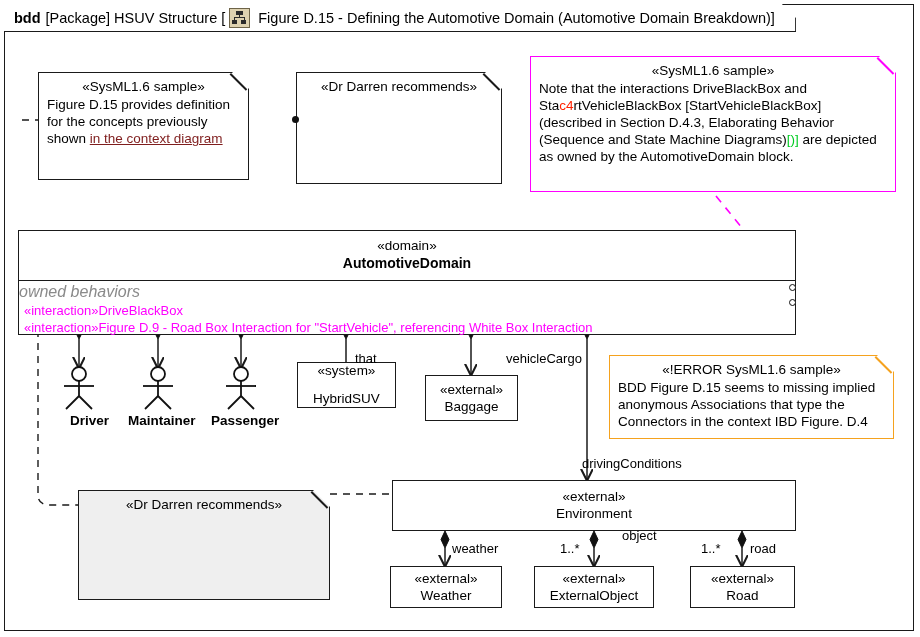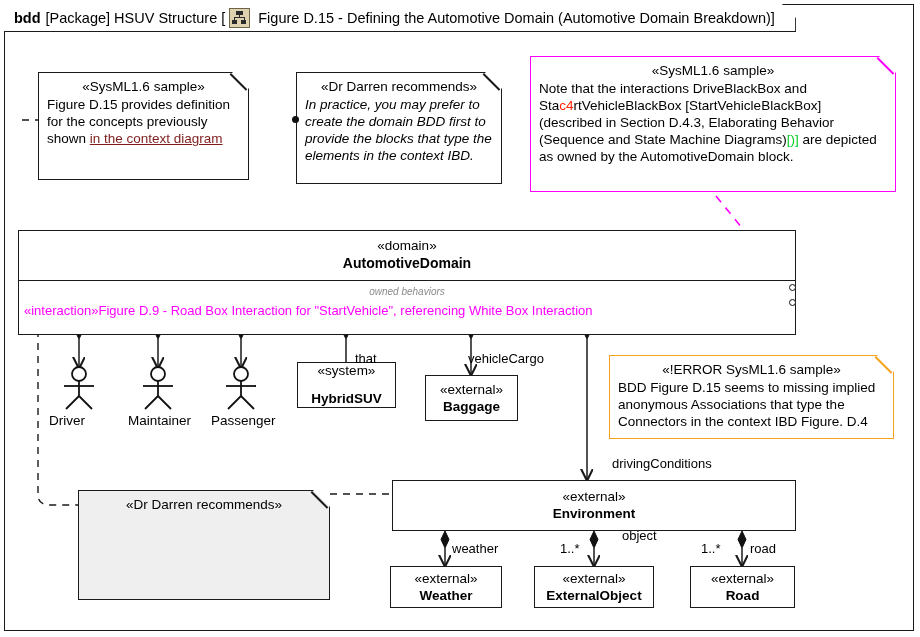--- a/index.html
+++ b/index.html
@@ -145,44 +145,43 @@
     background: #ffffff;
     border: 1.5px solid #1a1a1a;
     display: flex;
     flex-direction: column;
     align-items: center;
     justify-content: center;
     font-size: 13.5px;
     color: #000;
   }
   .block .stereo { display: block; line-height: 16px; }
-  .block .name { display: block; font-weight: bold; line-height: 17px; }
+  .block .name { display: block; font-weight: normal; line-height: 17px; }
 
   
   .domain-block {
     position: absolute;
     box-sizing: border-box;
     background: #ffffff;
     border: 1.5px solid #1a1a1a;
     display: flex;
     flex-direction: column;
   }
   .domain-head {
     text-align: center;
     padding: 6px 0 7px 0;
     border-bottom: 1.5px solid #1a1a1a;
     font-size: 13.5px;
   }
   .domain-head .stereo { display: block; line-height: 17px; }
   .domain-head .name { display: block; font-weight: bold; font-size: 14px; line-height: 19px; }
   .domain-compartment { padding: 3px 0 4px 0; }
   .compartment-title {
-    text-align: center;
     font-style: italic;
-    font-size: 10px;
+    font-size: 16px;
     color: #8a8a8a;
     line-height: 16px;
     margin-bottom: 2px;
   }
   .behavior-line {
     font-size: 13px;
     color: #ff00ff;
     line-height: 17px;
     padding-left: 5px;
     white-space: nowrap;
@@ -197,22 +196,22 @@
     background: #fff;
     border: 1.3px solid #111;
     box-sizing: border-box;
   }
 
   
   .actor { position: absolute; width: 60px; }
   .actor svg { display: block; margin: 0 auto; }
   .actor .alabel {
     display: block;
-    text-align: left;
-    font-weight: normal;
+    text-align: right;
+    font-weight: bold;
     font-size: 13.5px;
     color: #000;
     margin-top: 1px;
     white-space: nowrap;
   }
   .edge-label {
     position: absolute;
     font-size: 13px;
     color: #000;
     white-space: nowrap;
@@ -318,21 +317,20 @@
     <span class="body">
       <span>Figure D.15 provides definition</span><br>
       <span>for the concepts previously</span><br>
       <span>shown </span><span class="link">in the context diagram</span>
     </span>
   </div>
 
   <div class="note italic" style="left:296px; top:72px; width:206px; height:112px;">
     <span class="fold"></span>
     <span class="stereo" style="font-style:normal;">«Dr Darren recommends»</span>
-    <span class="body">In practice, you may prefer to create the domain BDD first to provide the blocks that type the elements in the context IBD.</span>
   </div>
   <div class="anchor-dot" style="left:292px; top:116px;"></div>
 
   <div class="note magenta" style="left:530px; top:56px; width:366px; height:136px;">
     <span class="fold"></span>
     <span class="stereo">«SysML1.6 sample»</span>
     <span class="body"><span>Note that the interactions DriveBlackBox and Sta</span><span class="red">c4</span><span>rtVehicleBlackBox [StartVehicleBlackBox] (described in Section D.4.3, Elaborating Behavior (Sequence and State Machine Diagrams)</span><span class="green">[)]</span><span> are depicted as owned by the AutomotiveDomain block.</span></span>
   </div>
 
   <div class="note orange" style="left:609px; top:355px; width:285px; height:84px;">
@@ -346,20 +344,21 @@
     <span class="stereo" style="font-style:normal;">«Dr Darren recommends»</span>
   </div>
 
   <div class="domain-block" style="left:18px; top:230px; width:778px; height:105px;">
     <div class="domain-head">
       <span class="stereo">«domain»</span>
       <span class="name">AutomotiveDomain</span>
     </div>
     <div class="domain-compartment">
       <div class="compartment-title">owned behaviors</div>
+      <div class="behavior-line">«interaction»DriveBlackBox</div>
       <div class="behavior-line">«interaction»Figure D.9 - Road Box Interaction for "StartVehicle", referencing White Box Interaction</div>
     </div>
   </div>
   <div class="port-circle" style="left:789px; top:284px;"></div>
   <div class="port-circle" style="left:789px; top:299px;"></div>
 
   <div class="actor" style="left:49px; top:364px;">
     <svg width="60" height="48" viewBox="0 0 60 48">
       <circle cx="30" cy="10" r="7" fill="#fff" stroke="#111" stroke-width="1.8"></circle>
       <line x1="30" y1="17" x2="30" y2="32" stroke="#111" stroke-width="1.8"></line>
@@ -395,27 +394,27 @@
   <div class="block" style="left:297px; top:362px; width:99px; height:46px;justify-content:space-between;">
     <span class="stereo">«system»</span>
     <span class="name">HybridSUV</span>
   </div>
   <div class="edge-label" style="left:355px; top:351px;">that</div>
 
   <div class="block" style="left:425px; top:375px; width:93px; height:46px;">
     <span class="stereo">«external»</span>
     <span class="name">Baggage</span>
   </div>
-  <div class="edge-label" style="left:468px; top:351px;">vehicleCargo</div>
+  <div class="edge-label" style="left:506px; top:351px;">vehicleCargo</div>
 
   <div class="block" style="left:392px; top:480px; width:404px; height:51px;">
     <span class="stereo">«external»</span>
     <span class="name">Environment</span>
   </div>
-  <div class="edge-label" style="left:612px; top:456px;">drivingConditions</div>
+  <div class="edge-label" style="left:582px; top:456px;">drivingConditions</div>
 
   <div class="block" style="left:390px; top:566px; width:112px; height:42px;">
     <span class="stereo">«external»</span>
     <span class="name">Weather</span>
   </div>
   <div class="edge-label" style="left:452px; top:541px;">weather</div>
 
   <div class="block" style="left:534px; top:566px; width:120px; height:42px;">
     <span class="stereo">«external»</span>
     <span class="name">ExternalObject</span>

